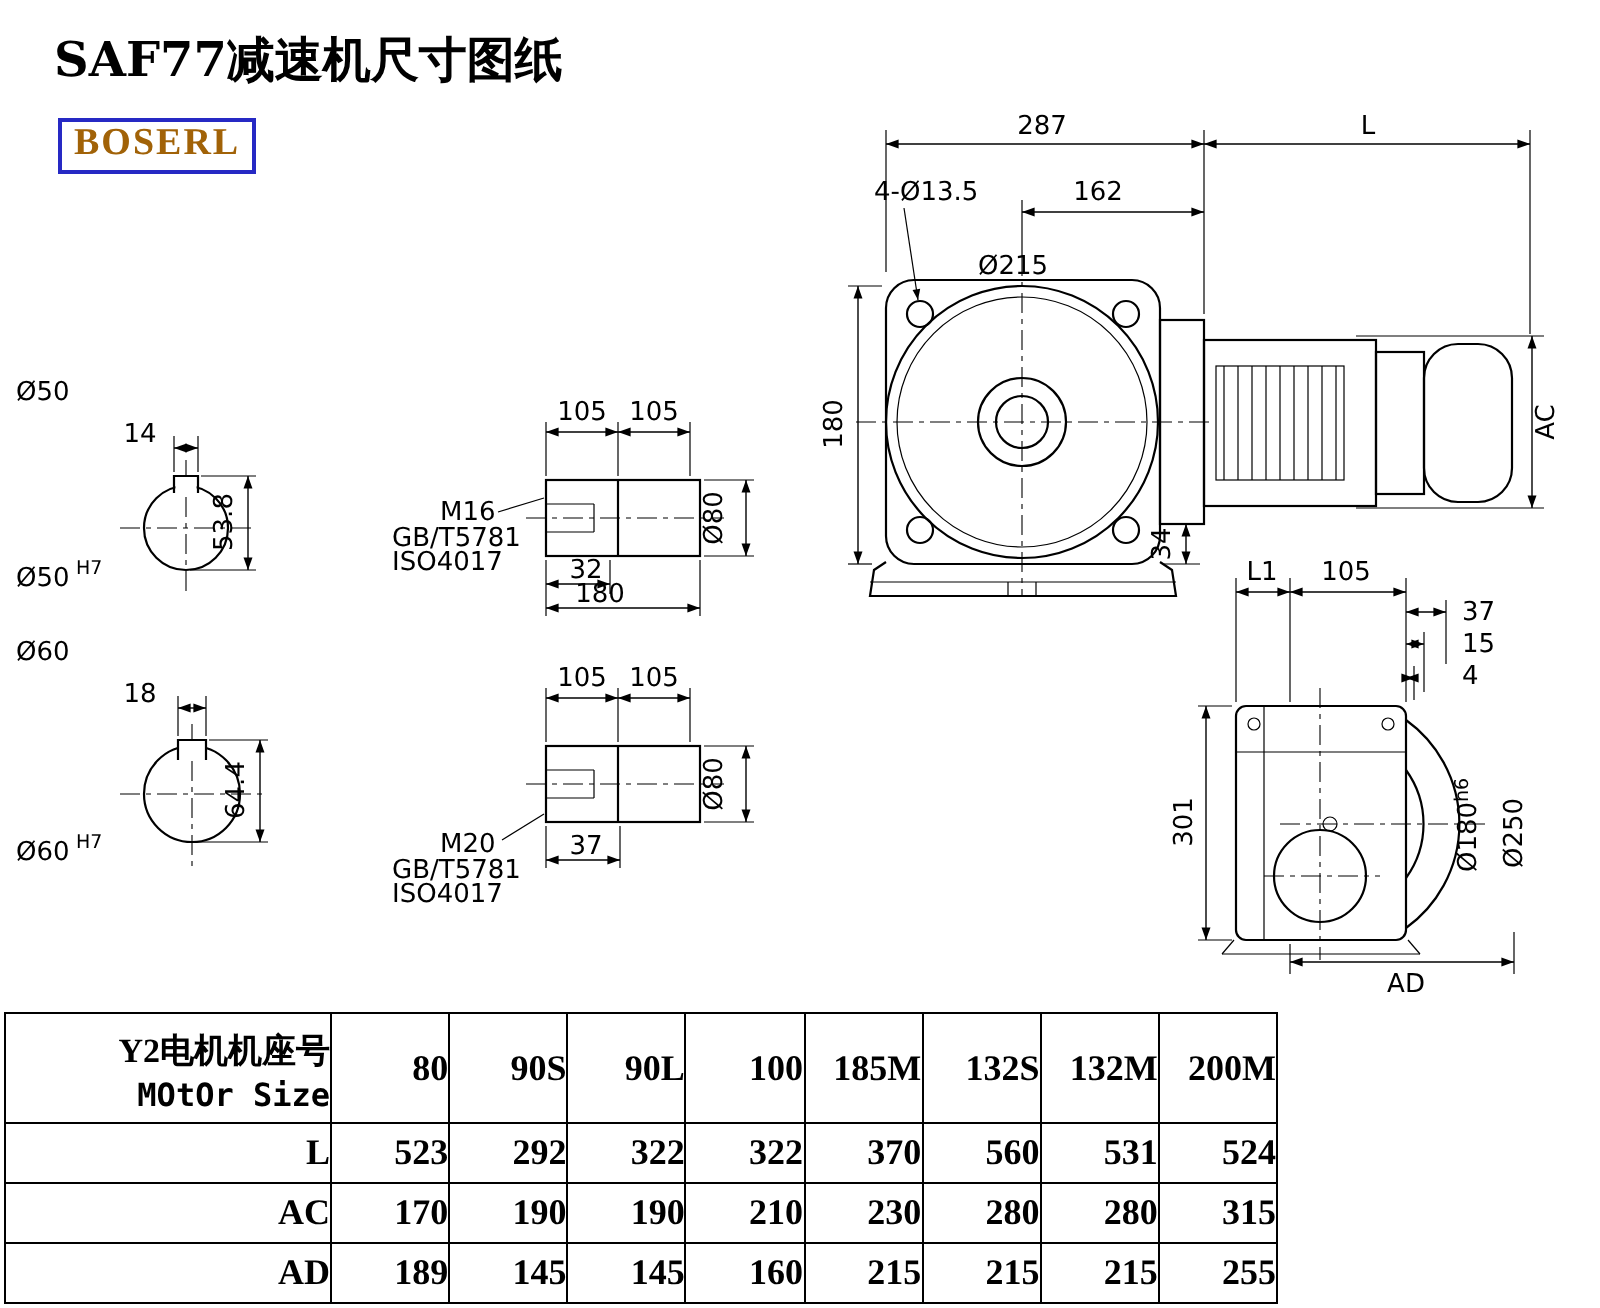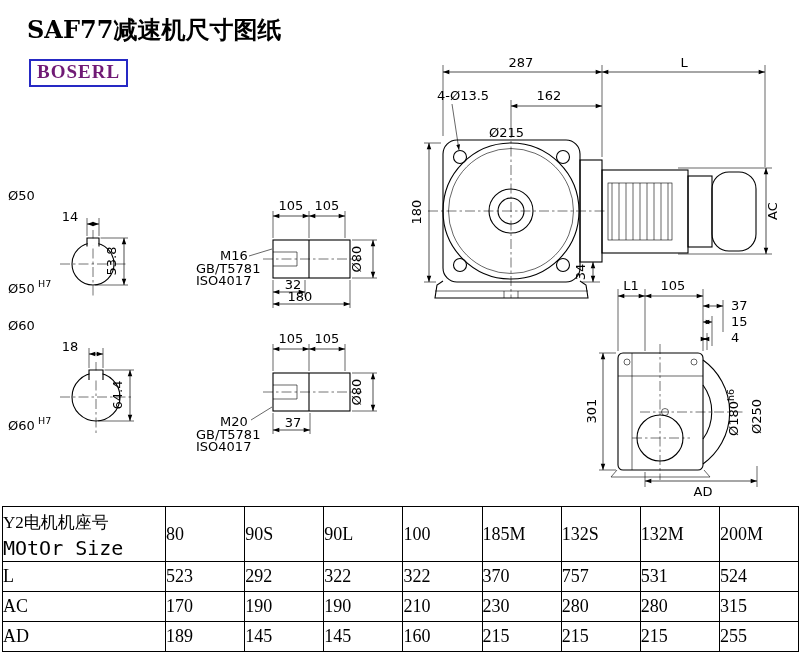--- a/index.html
+++ b/index.html
@@ -1,34 +1,34 @@
 <!DOCTYPE html>
 <html><head>
 <meta charset="utf-8">
 <style>
   html,body{margin:0;padding:0;}
   body{width:800px;height:654px;background:#fff;position:relative;overflow:hidden;font-family:"Liberation Serif",serif;color:#000;}
   .title{position:absolute;left:27px;top:14px;font-size:24px;font-weight:bold;white-space:nowrap;font-family:"DejaVu Serif","Liberation Serif",serif;}
-  .logo{position:absolute;left:29px;top:59px;border:2px solid #2629c4;color:#701a75;font-size:19px;font-weight:600;padding:0 6px 2px 6px;letter-spacing:1px;font-family:"Liberation Serif",serif;}
+  .logo{position:absolute;left:29px;top:59px;border:2px solid #2629c4;color:#a16207;font-size:19px;font-weight:600;padding:0 6px 2px 6px;letter-spacing:1px;font-family:"Liberation Serif",serif;}
   svg.drawing{position:absolute;left:0;top:0;}
   svg.drawing text{font-family:"DejaVu Sans",sans-serif;font-size:13px;fill:#000;}
   svg.drawing text.sm{font-size:9.5px;}
   .mid{text-anchor:middle;}
   .ol{fill:none;stroke:#000;stroke-width:1.1;}
   .tn{fill:none;stroke:#000;stroke-width:0.6;}
   .cl{fill:none;stroke:#000;stroke-width:0.55;stroke-dasharray:10 3 2.5 3;}
   .de{fill:none;stroke:#000;stroke-width:0.6;}
   .dm{fill:none;stroke:#000;stroke-width:0.7;}
   .wh{fill:#fff;stroke:none;}
-  table.dim-table{position:absolute;left:2px;top:506px;width:797px;border-collapse:collapse;table-layout:fixed;text-align:left;}
+  table.dim-table{position:absolute;left:2px;top:506px;width:637px;border-collapse:collapse;table-layout:fixed;text-align:right;font-weight:bold;}
   table.dim-table td{border:1.6px solid #000;padding:0;vertical-align:middle;}
   td.hd{height:54px;font-size:18px;}
   td.rw{height:29px;font-size:18px;}
   .cn{font-size:17px;line-height:1.6;}
-  .en{font-size:20px;line-height:1.1;font-family:"DejaVu Sans Mono",monospace;}
+  .en{font-size:16px;line-height:1.1;font-family:"DejaVu Sans Mono",monospace;}
 </style>
 </head>
 <body>
 
 <div class="title">SAF77减速机尺寸图纸</div>
 <div class="logo"><span>BOSERL</span></div>
 
 <svg class="drawing" width="800" height="505" viewBox="0 0 800 505">
   <defs>
     <marker id="arr" viewBox="0 0 10 10" refX="9.5" refY="5" markerWidth="10" markerHeight="10" orient="auto-start-reverse">
@@ -247,21 +247,21 @@
       <td class="hd">132M</td>
       <td class="hd">200M</td>
     </tr>
     <tr>
       <td class="rw">L</td>
       <td class="rw">523</td>
       <td class="rw">292</td>
       <td class="rw">322</td>
       <td class="rw">322</td>
       <td class="rw">370</td>
-      <td class="rw">757</td>
+      <td class="rw">560</td>
       <td class="rw">531</td>
       <td class="rw">524</td>
     </tr>
     <tr>
       <td class="rw">AC</td>
       <td class="rw">170</td>
       <td class="rw">190</td>
       <td class="rw">190</td>
       <td class="rw">210</td>
       <td class="rw">230</td>

